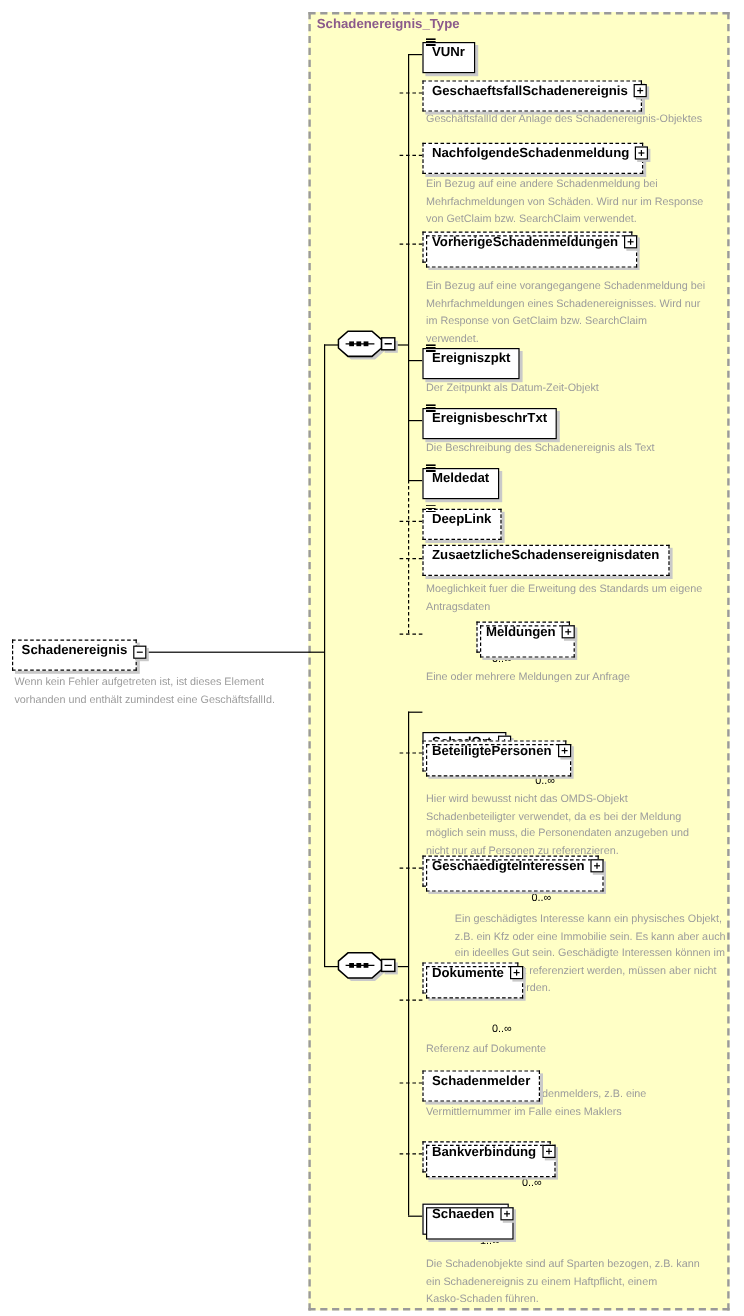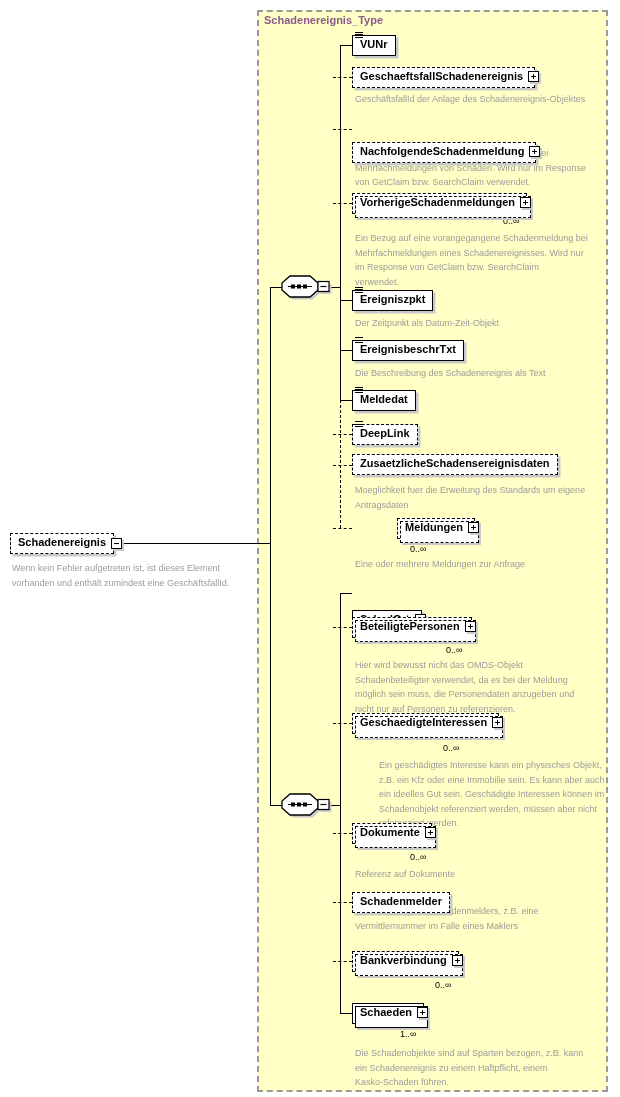--- a/index.html
+++ b/index.html
@@ -9,21 +9,21 @@
              background:#FFFFC6;border:2px dashed #9A9A9A;box-sizing:border-box;}
   .title{position:absolute;left:264px;top:14px;font-size:11px;font-weight:bold;color:#8B5A8B;white-space:nowrap;}
 
   
   .hl{position:absolute;height:0;border-top:1px solid #000;}
   .vl{position:absolute;width:0;border-left:1px solid #000;}
   .hl.d{border-top-style:dashed;}
   .vl.d{border-left-style:dashed;}
 
   
-  .box{position:absolute;left:352px;z-index:1;height:21px;box-sizing:border-box;
+  .box{position:absolute;left:352px;z-index:1;height:26px;box-sizing:border-box;
        background:#fff;border:1.5px solid #000;padding:2px 7px 0 7px;
        font-size:11px;font-weight:bold;color:#000;white-space:nowrap;
        box-shadow:2.5px 2.5px 0 #C9C9C9;}
   .box.opt{border-style:dashed;}
   .box.stack{box-shadow:none;}
   .box.stack::after{content:"";position:absolute;z-index:-1;left:2px;top:2px;
        width:calc(100% + 3px);height:calc(100% + 3px);box-sizing:border-box;
        background:#fff;border:1.5px solid #000;box-shadow:2px 2px 0 #C9C9C9;}
   .box.opt.stack::after{border-style:dashed;}
 
@@ -122,21 +122,21 @@
   <div class="box" style="top:35px;">
     <span class="micon"></span>
     <span>VUNr</span>
   </div>
 
   <div class="box opt" style="top:67px;">
     <span>GeschaeftsfallSchadenereignis</span><span class="pm plus"></span>
   </div>
   <div class="ann" style="top:92px;">GeschäftsfallId der Anlage des Schadenereignis-Objektes</div>
 
-  <div class="box opt" style="top:119px;margin-top:23px;">
+  <div class="box opt" style="top:119px;">
     <span>NachfolgendeSchadenmeldung</span><span class="pm plus"></span>
   </div>
   <div class="ann" style="top:146px;">Ein Bezug auf eine andere Schadenmeldung bei
 Mehrfachmeldungen von Schäden. Wird nur im Response
 von GetClaim bzw. SearchClaim verwendet.</div>
 
   <div class="box opt stack" style="top:193px;">
     <span>VorherigeSchadenmeldungen</span><span class="pm plus"></span>
   </div>
   <div class="occ" style="left:503px;top:216px;">0..∞</div>
@@ -195,21 +195,21 @@
   <div class="box opt stack" style="top:713px;">
     <span>GeschaedigteInteressen</span><span class="pm plus"></span>
   </div>
   <div class="occ" style="left:443px;top:743px;">0..∞</div>
   <div class="ann" style="top:758px;margin-left:24px;">Ein geschädigtes Interesse kann ein physisches Objekt,
 z.B. ein Kfz oder eine Immobilie sein. Es kann aber auch
 ein ideelles Gut sein. Geschädigte Interessen können im
 Schadenobjekt referenziert werden, müssen aber nicht
 referenziert werden.</div>
 
-  <div class="box opt stack" style="top:823px;">
+  <div class="box opt stack" style="top:802px;">
     <span>Dokumente</span><span class="pm plus"></span>
   </div>
   <div class="occ" style="left:410px;top:852px;">0..∞</div>
   <div class="ann" style="top:867px;">Referenz auf Dokumente</div>
 
   <div class="box opt" style="top:892px;">
     <span>Schadenmelder</span>
   </div>
   <div class="ann" style="top:904px;">Eine Kennung des Schadenmelders, z.B. eine
 Vermittlernummer im Falle eines Maklers</div>

